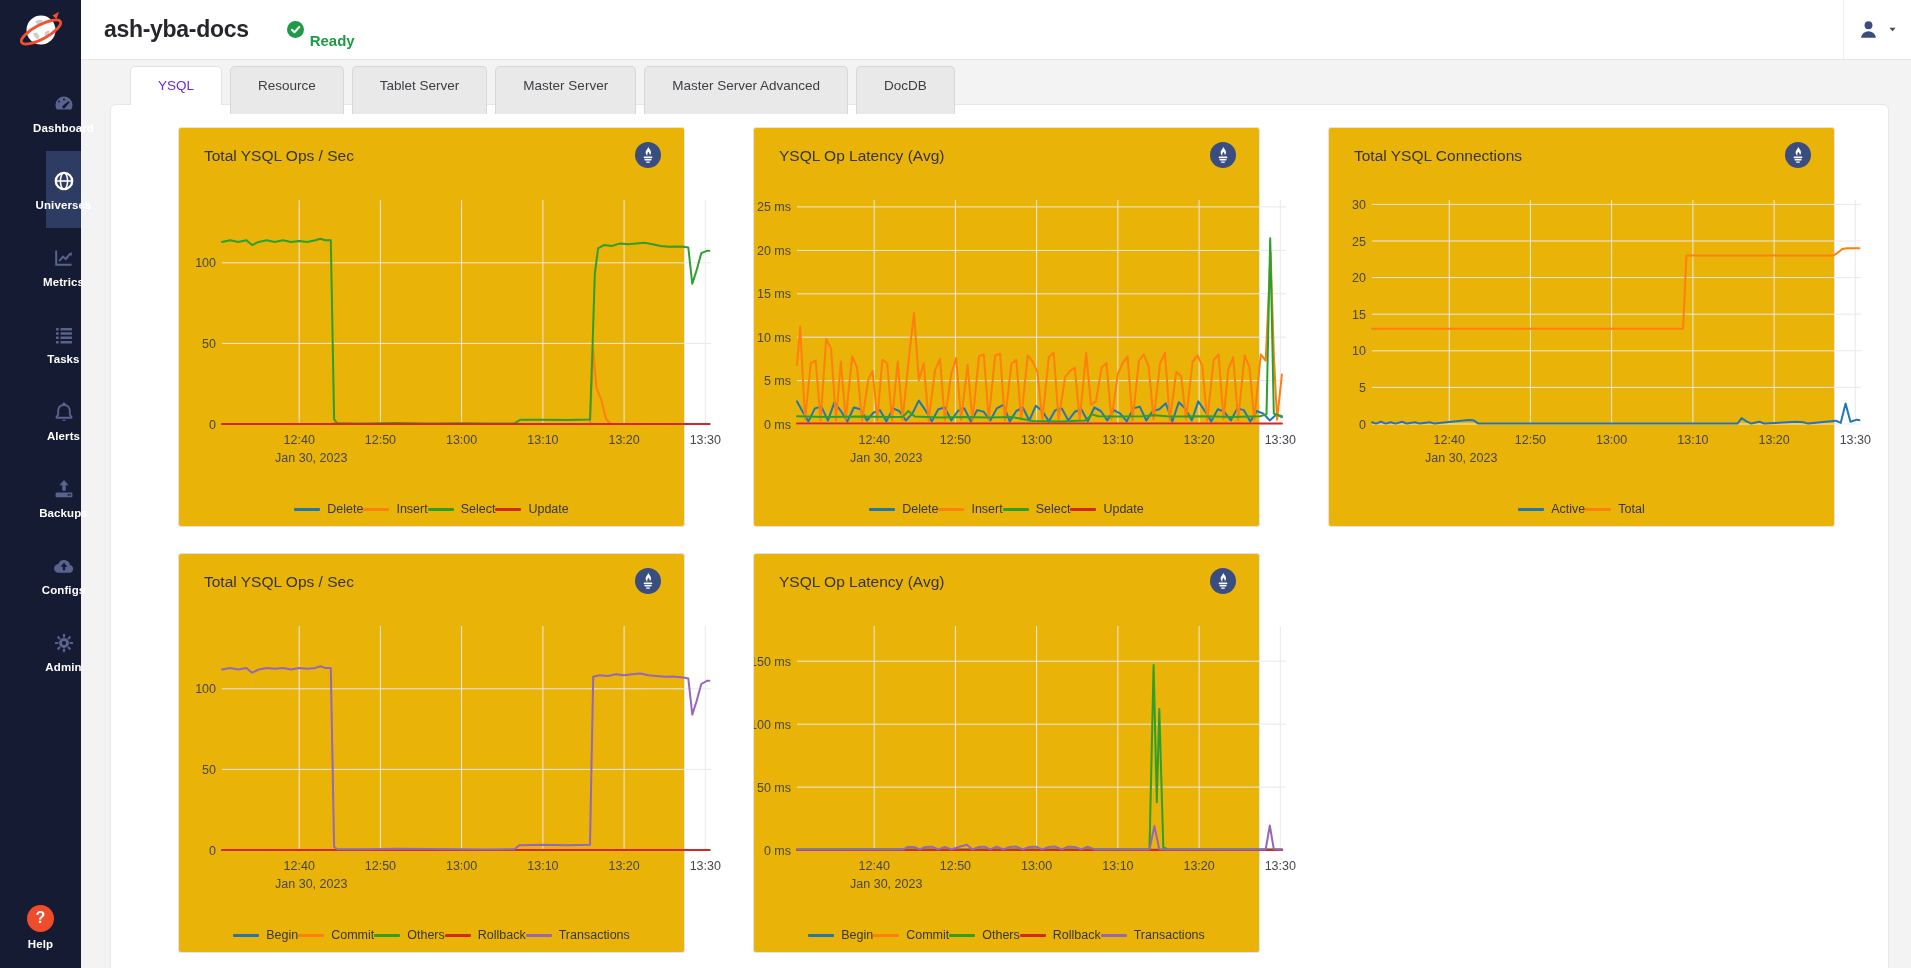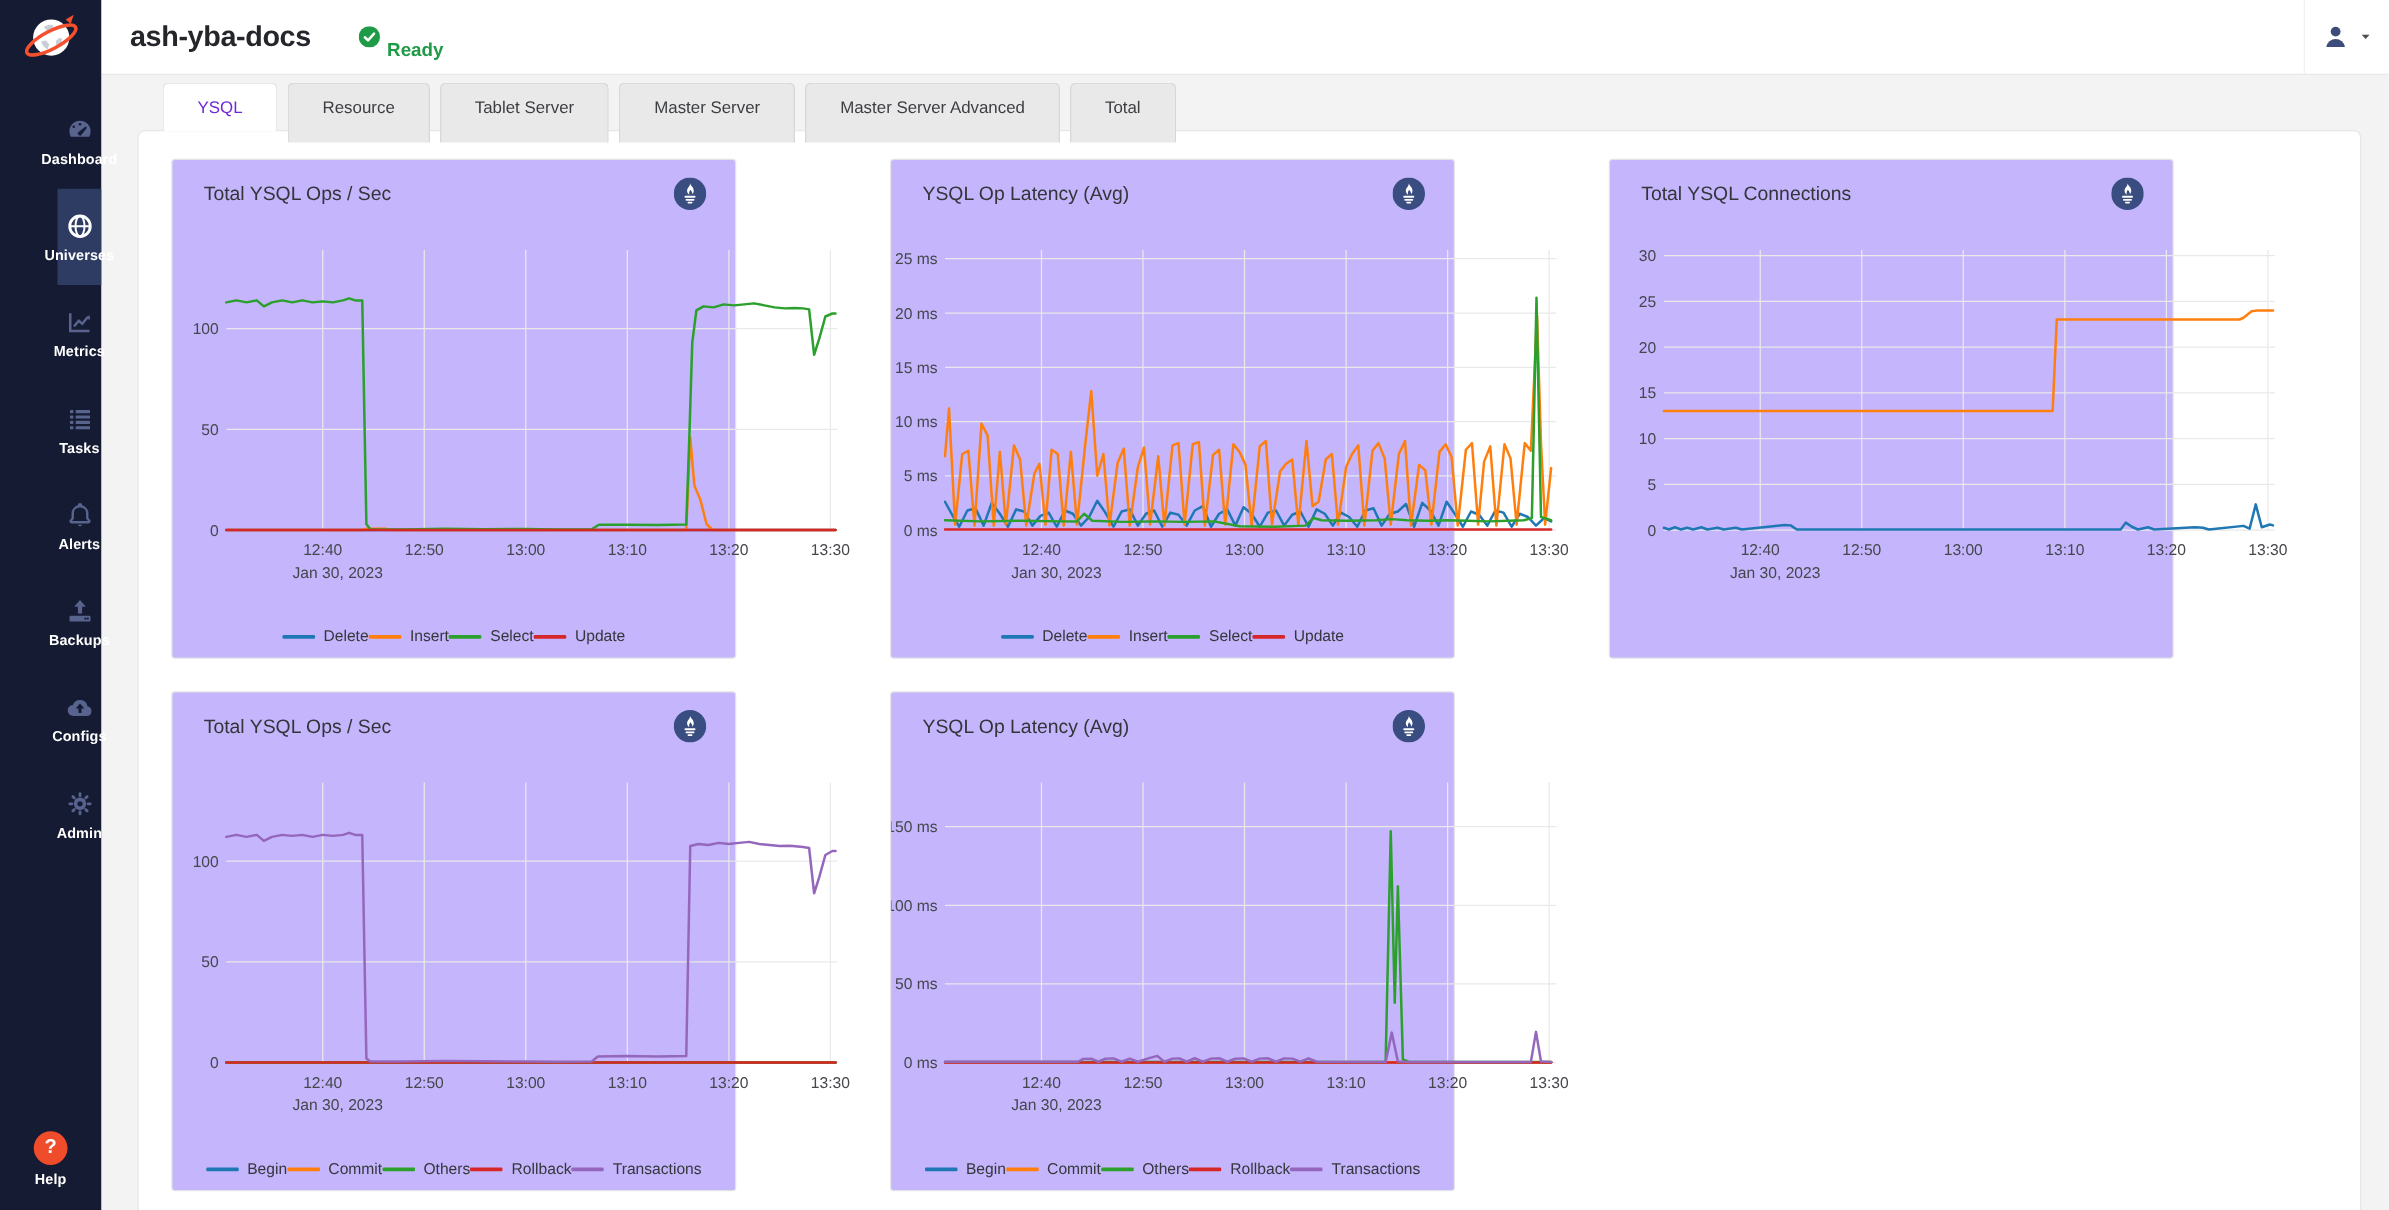--- a/index.html
+++ b/index.html
@@ -27,21 +27,21 @@
   
   .tabs { position:absolute; left:130px; top:66px; display:flex; z-index:4; }
   .tab { height:48px; line-height:37px; padding:0 27px; background:#e9e9ea; border:1px solid #d7d7d8; border-bottom:none; border-radius:5px 5px 0 0; margin-right:8px; font-size:13.5px; color:#3d3e42; cursor:pointer; white-space:nowrap; }
   .tab.active { background:#fff; border-color:#e3e3e4; height:39px; position:relative; z-index:6; color:#6d28d9; }
 
   
   .content-panel { position:absolute; left:110px; top:104px; width:1779px; height:880px; background:#fff; border:1px solid #e7e7e8; border-radius:6px; z-index:1; }
   .charts-grid { position:absolute; left:26px; top:22px; display:grid; grid-template-columns:repeat(3,563px); grid-auto-rows:400px; gap:26px 12px; }
 
   
-  .chart-card { width:452px; height:400px; background:#c4b5fd; border:1px solid #e3e3e5; border-radius:3px; position:relative; }
+  .chart-card { width:507px; height:400px; background:#eab308; border:1px solid #e3e3e5; border-radius:3px; position:relative;margin-left:41px; }
   .chart-title { position:absolute; left:25px; top:19px; font-size:15.5px; font-weight:500; color:#333539; }
   .prom { position:absolute; right:23px; top:14px; width:26px; height:26px; cursor:pointer; }
   svg.plot { position:absolute; left:0; top:62px; width:563px; height:290px; }
   svg.plot line.grid { stroke:#e9e9e9; stroke-width:1; }
   svg.plot text { font-family:"Liberation Sans", sans-serif; font-size:12.5px; fill:#45474c; }
   svg.plot text.ytick { text-anchor:end; }
   svg.plot text.xtick { text-anchor:middle; }
   .legend { position:absolute; left:0; right:0; top:374px; display:flex; justify-content:center; align-items:center; }
   .legend-item { display:flex; align-items:center; gap:7px; cursor:pointer; }
   .legend-swatch { display:inline-block; width:26px; height:3px; border-radius:1px; }
@@ -177,21 +177,21 @@
   <div class="tab active">YSQL</div>
 
   <div class="tab">Resource</div>
 
   <div class="tab">Tablet Server</div>
 
   <div class="tab">Master Server</div>
 
   <div class="tab">Master Server Advanced</div>
 
-  <div class="tab">Total</div>
+  <div class="tab">DocDB</div>
 </div>
   <div class="content-panel">
     <div class="charts-grid">
   <section class="chart-card">
     <h3 class="chart-title">Total YSQL Ops / Sec</h3>
     <span class="prom">
       <svg width="26" height="26" viewBox="0 0 26 26">
         <circle cx="13" cy="13" r="13" fill="#3a4d80"></circle>
         <path d="M13 4.6c.3 1.8 3 3.1 3 5.9 0 1.2-.5 2.1-1.2 2.8.2-1.4-.6-2.5-1.6-3.5-.5 1.1-.9 1.7-.9 2.8 0 .4.07.8.16 1.15-.9-.5-1.8-1.6-1.8-3.15 0-2.5 2.7-3.5 2.34-6z" fill="#ffffff"></path>
         <rect x="8.6" y="14.6" width="8.8" height="1.6" rx="0.8" fill="#ffffff"></rect>
@@ -362,20 +362,30 @@
               <polyline points="43.0,138.8 354.1,138.8 357.4,65.6 503.6,65.6 506.8,64.2 513.3,59.0 518.2,58.3 530.4,58.3" fill="none" stroke="#ff7f0e" stroke-width="2" stroke-linejoin="round" stroke-linecap="round"></polyline>
             </g>
             <text x="120.2" y="254" class="xtick">12:40</text>
             <text x="201.4" y="254" class="xtick">12:50</text>
             <text x="282.6" y="254" class="xtick">13:00</text>
             <text x="363.9" y="254" class="xtick">13:10</text>
             <text x="445.1" y="254" class="xtick">13:20</text>
             <text x="526.3" y="254" class="xtick">13:30</text>
             <text x="132.2" y="272" class="xtick">Jan 30, 2023</text>
           </svg>
+    <div class="legend">
+            <span class="legend-item">
+              <span class="legend-swatch" style="background: rgb(31, 119, 180);"></span>
+              <span class="legend-label">Active</span>
+            </span>
+            <span class="legend-item">
+              <span class="legend-swatch" style="background: rgb(255, 127, 14);"></span>
+              <span class="legend-label">Total</span>
+            </span>
+          </div>
   </section>
 
   <section class="chart-card">
     <h3 class="chart-title">Total YSQL Ops / Sec</h3>
     <span class="prom">
       <svg width="26" height="26" viewBox="0 0 26 26">
         <circle cx="13" cy="13" r="13" fill="#3a4d80"></circle>
         <path d="M13 4.6c.3 1.8 3 3.1 3 5.9 0 1.2-.5 2.1-1.2 2.8.2-1.4-.6-2.5-1.6-3.5-.5 1.1-.9 1.7-.9 2.8 0 .4.07.8.16 1.15-.9-.5-1.8-1.6-1.8-3.15 0-2.5 2.7-3.5 2.34-6z" fill="#ffffff"></path>
         <rect x="8.6" y="14.6" width="8.8" height="1.6" rx="0.8" fill="#ffffff"></rect>
         <rect x="9.4" y="17.1" width="7.2" height="1.5" rx="0.75" fill="#ffffff"></rect>

